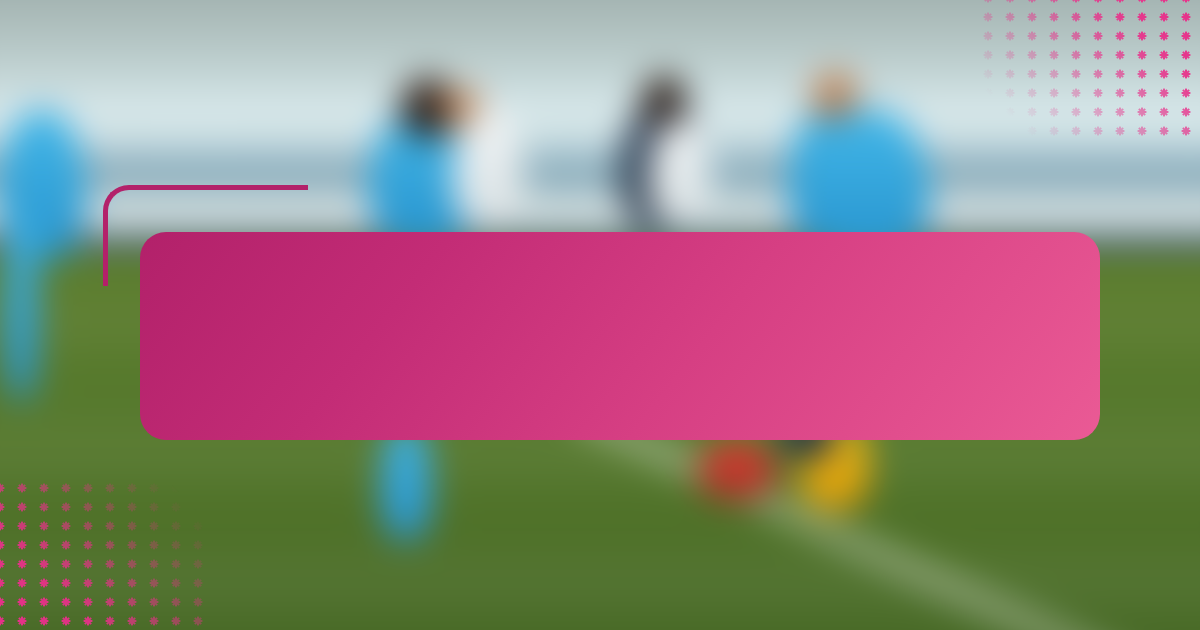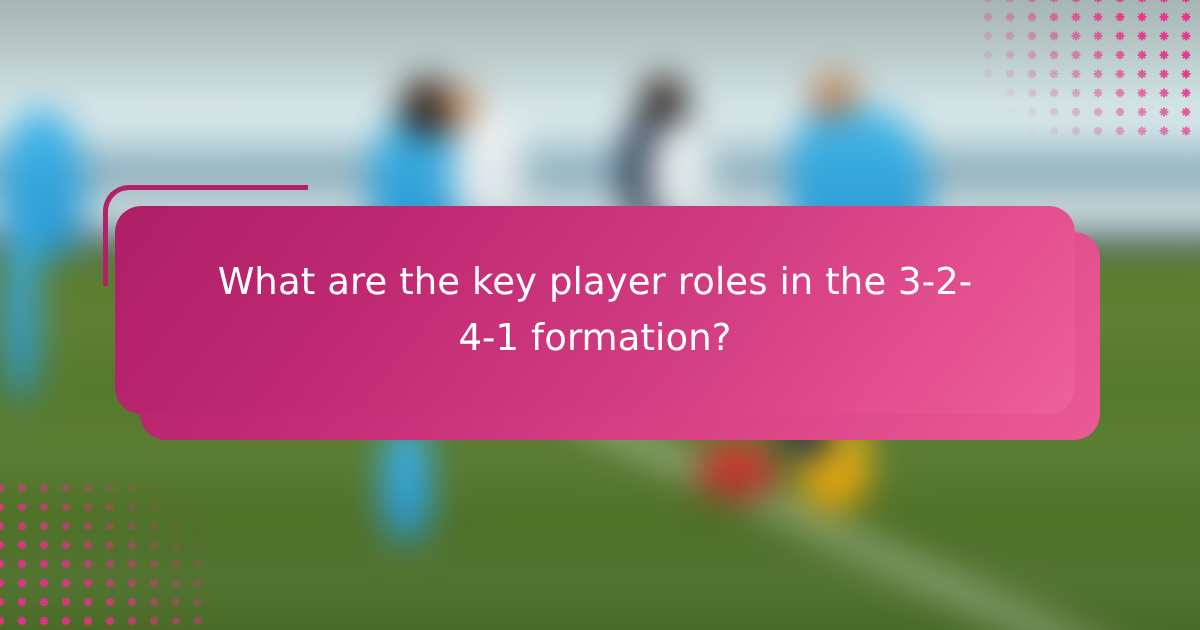--- a/index.html
+++ b/index.html
@@ -307,17 +307,14 @@
         <use href="#astBL" x="162" y="158"></use>
         <use href="#astBL" x="184" y="158"></use>
         <use href="#astBL" x="206" y="158"></use>
     </g>
   </svg>
 
   <div class="bracket"></div>
 
   <div class="card-back"></div>
 
-  <div class="card-front">
-    <p class="q-text">What are the key player roles in the 3-2-4-1 formation?</p>
-  </div>
 
 </div>
 
 </body></html>

